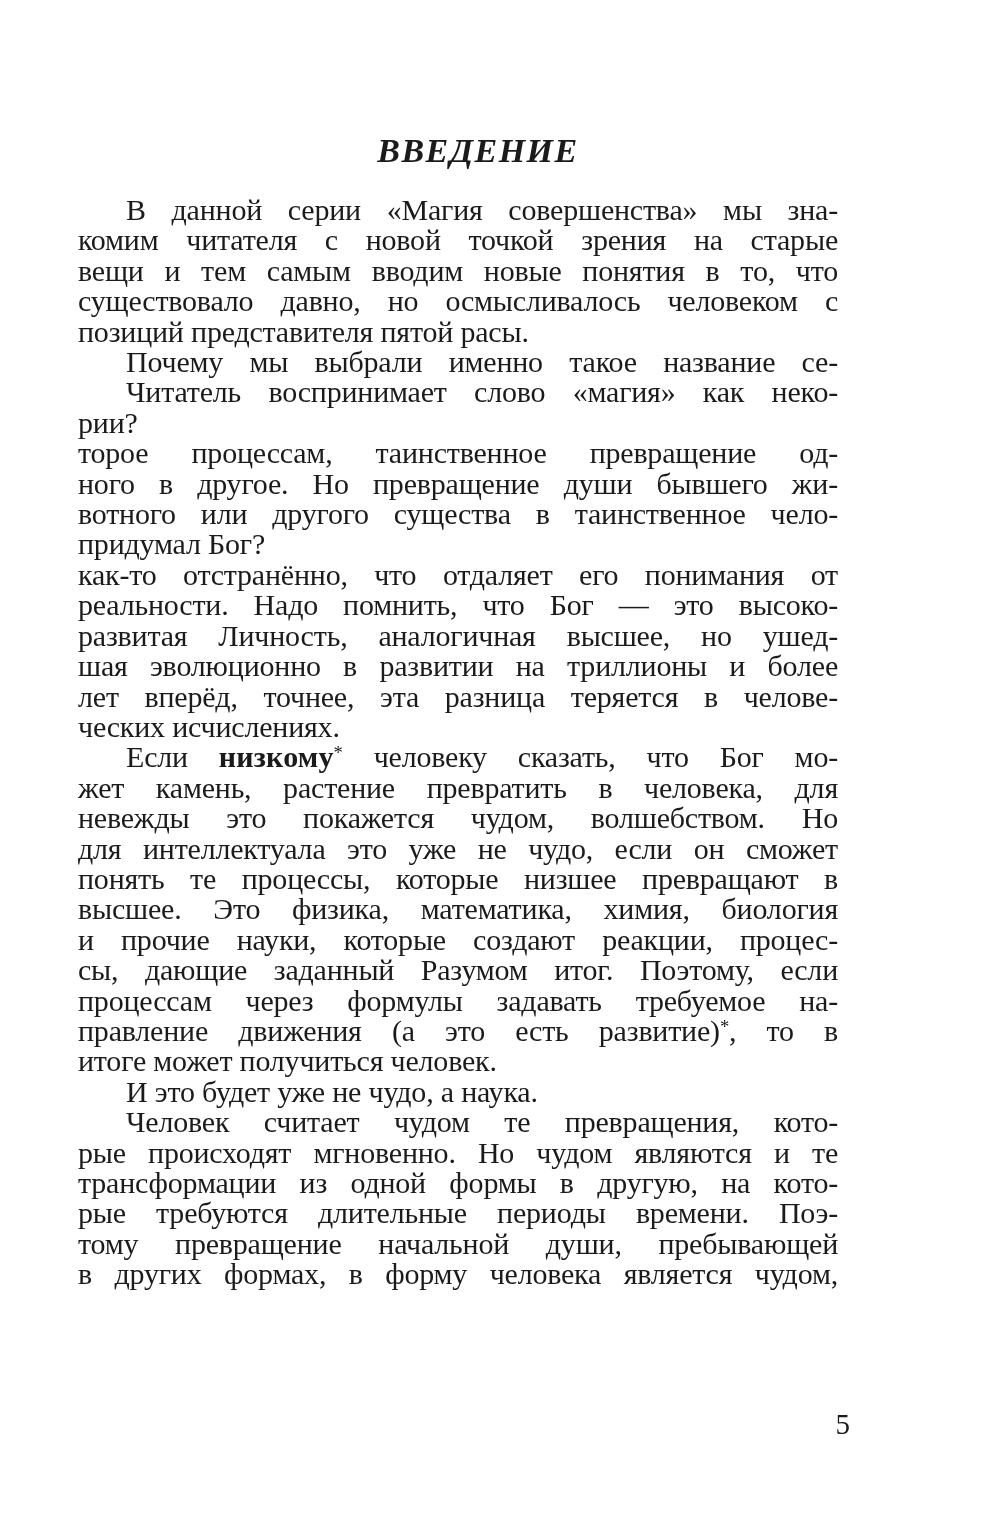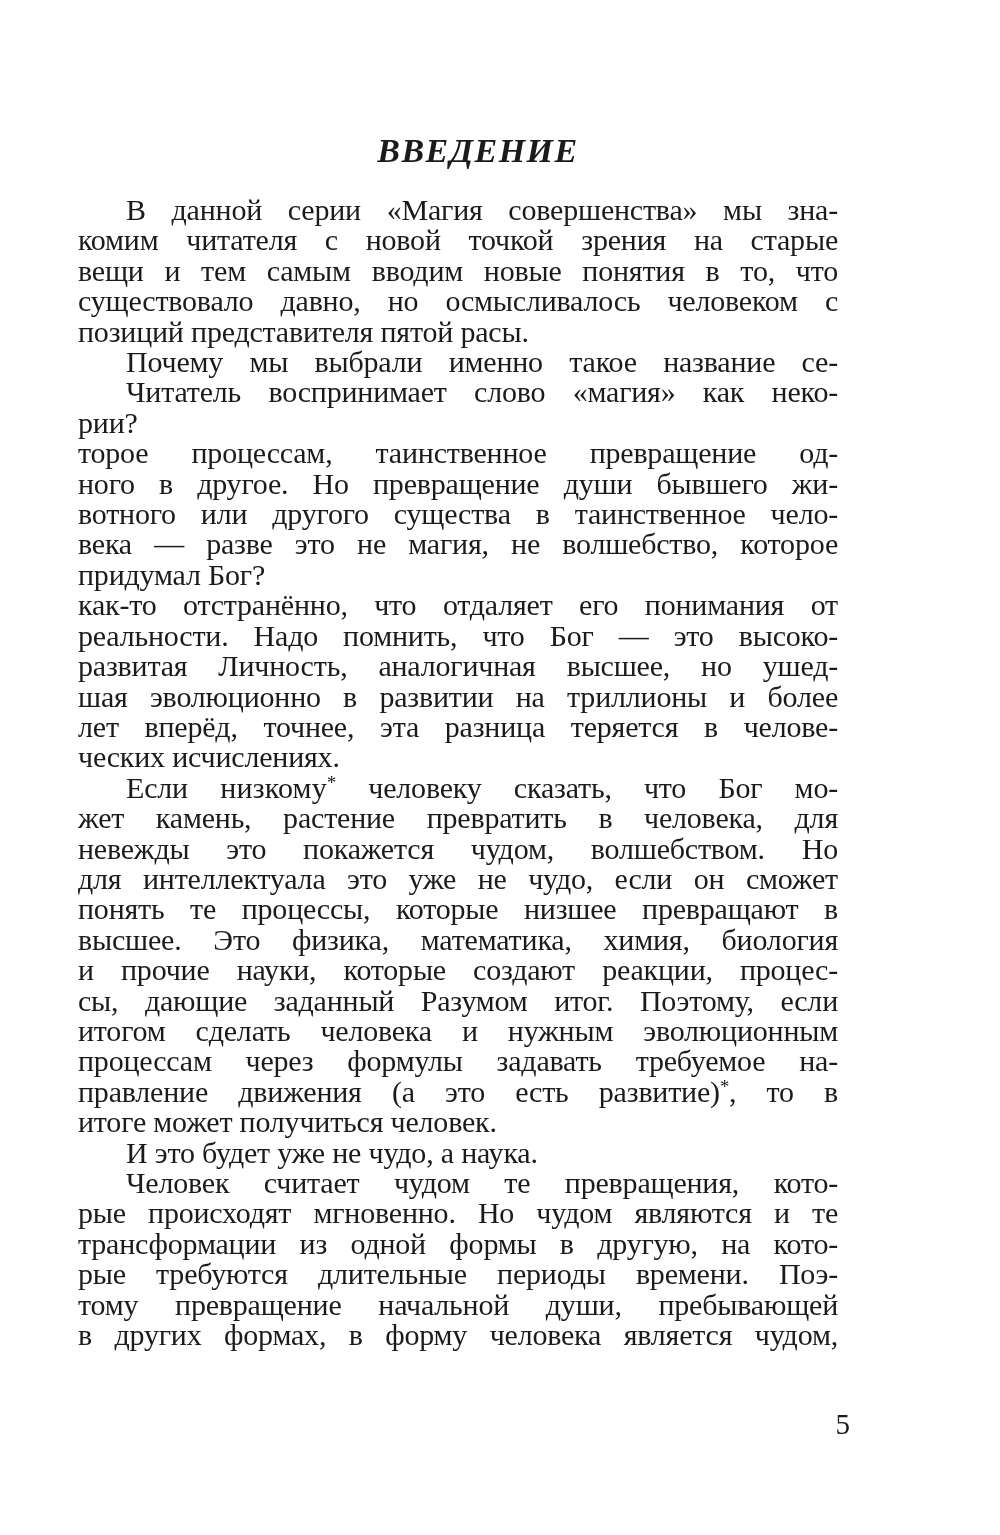--- a/index.html
+++ b/index.html
@@ -47,21 +47,21 @@
     text-justify: inter-word;
     white-space: normal;
   }
   .line.first {
     text-indent: 48px;
   }
   .line.last {
     text-align-last: left;
   }
   .line b {
-    font-weight: 400;
+    font-weight: 700;
     letter-spacing: 0.2px;
   }
   .line sup {
     font-size: 62%;
     line-height: 0;
     position: relative;
     top: -0.45em;
     vertical-align: baseline;
   }
   .page-number {
@@ -86,37 +86,35 @@
       <div class="line">комим читателя с новой точкой зрения на старые</div>
       <div class="line">вещи и тем самым вводим новые понятия в то, что</div>
       <div class="line">существовало давно, но осмысливалось человеком с</div>
       <div class="line last">позиций представителя пятой расы.</div>
       <div class="line first">Почему мы выбрали именно такое название се-</div>
       <div class="line first">Читатель воспринимает слово «магия» как неко-</div>
       <div class="line last">рии?</div>
       <div class="line">торое процессам, таинственное превращение од-</div>
       <div class="line">ного в другое. Но превращение души бывшего жи-</div>
       <div class="line">вотного или другого существа в таинственное чело-</div>
-      <div class="line">века — разве это не магия, не волшебство, которое</div>
       <div class="line last">придумал Бог?</div>
       <div class="line">как-то отстранённо, что отдаляет его понимания от</div>
       <div class="line">реальности. Надо помнить, что Бог — это высоко-</div>
       <div class="line">развитая Личность, аналогичная высшее, но ушед-</div>
       <div class="line">шая эволюционно в развитии на триллионы и более</div>
       <div class="line">лет вперёд, точнее, эта разница теряется в челове-</div>
       <div class="line last">ческих исчислениях.</div>
       <div class="line first"><span>Если </span><b>низкому</b><sup>*</sup><span> человеку сказать, что Бог мо-</span></div>
       <div class="line">жет камень, растение превратить в человека, для</div>
       <div class="line">невежды это покажется чудом, волшебством. Но</div>
       <div class="line">для интеллектуала это уже не чудо, если он сможет</div>
       <div class="line">понять те процессы, которые низшее превращают в</div>
       <div class="line">высшее. Это физика, математика, химия, биология</div>
       <div class="line">и прочие науки, которые создают реакции, процес-</div>
       <div class="line">сы, дающие заданный Разумом итог. Поэтому, если</div>
-      <div class="line">итогом сделать человека и нужным эволюционным</div>
       <div class="line">процессам через формулы задавать требуемое на-</div>
       <div class="line"><span>правление движения (а это есть развитие)</span><sup>*</sup><span>, то в</span></div>
       <div class="line last">итоге может получиться человек.</div>
       <div class="line first last">И это будет уже не чудо, а наука.</div>
       <div class="line first">Человек считает чудом те превращения, кото-</div>
       <div class="line">рые происходят мгновенно. Но чудом являются и те</div>
       <div class="line">трансформации из одной формы в другую, на кото-</div>
       <div class="line">рые требуются длительные периоды времени. Поэ-</div>
       <div class="line">тому превращение начальной души, пребывающей</div>
       <div class="line">в других формах, в форму человека является чудом,</div>

